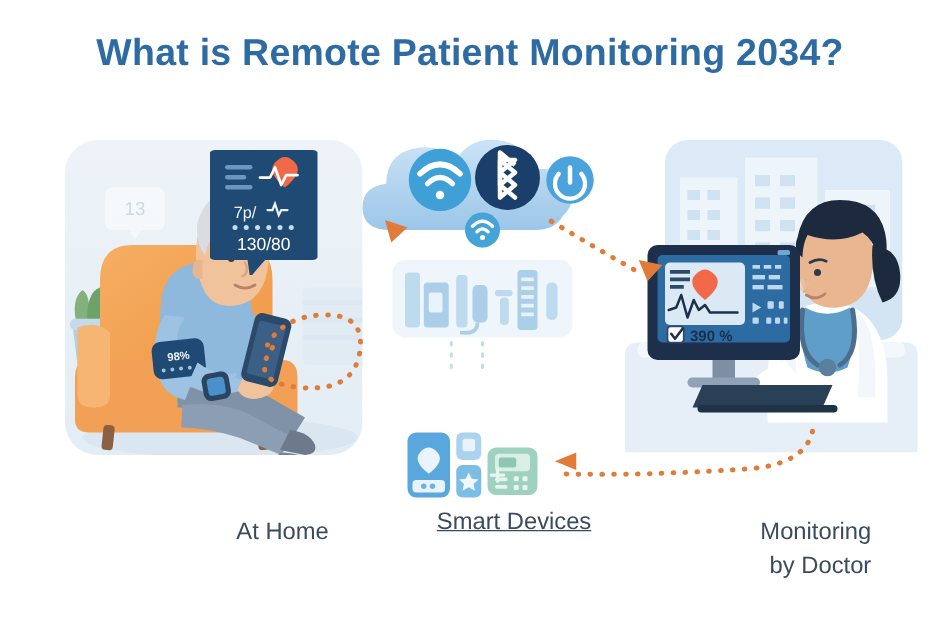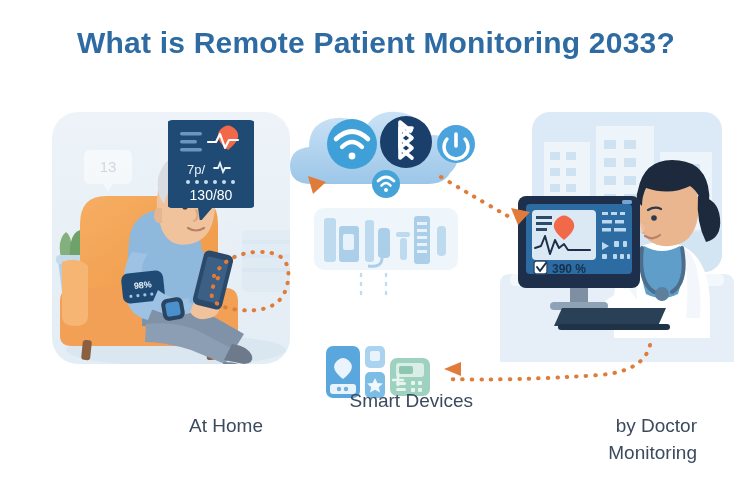--- a/index.html
+++ b/index.html
@@ -18,30 +18,30 @@
   #hub-scene{left:306px;top:186px;width:160px;height:110px;}
   #devices-scene{left:318px;top:342px;width:120px;height:62px;}
   #doctor-scene{left:492px;top:112px;width:250px;height:294px;}
   #arrows-layer{position:absolute;left:0;top:0;width:752px;height:501px;pointer-events:none;}
 
   .caption{
     position:absolute;text-align:right;color:#3c4a5e;
     font-size:19px;line-height:27px;font-family:"Liberation Sans",sans-serif;
   }
   #cap-home{left:78px;top:412px;width:185px;}
-  #cap-devices{left:288px;top:387px;width:185px;}
+  #cap-devices{left:288px;top:404px;width:185px;text-decoration:underline;}
   #cap-doctor{left:512px;top:412px;width:185px;}
   .cap-line{display:block;}
 </style>
 </head>
 <body>
 
 <div id="canvas">
 
-  <div class="title">What is Remote Patient Monitoring 2033?</div>
+  <div class="title">What is Remote Patient Monitoring 2034?</div>
 
   <div class="scene" id="home-scene">
     <svg width="250" height="260" viewBox="0 0 250 260">
       <defs>
         <clipPath id="homeClip">
             <rect x="6" y="0" width="238" height="252" rx="26"></rect>
           </clipPath>
         <linearGradient id="hbg" x1="0" y1="0" x2="0" y2="1">
           <stop offset="0%" stop-color="#edf3f8"></stop>
             <stop offset="100%" stop-color="#e3edf5"></stop>
@@ -382,17 +382,17 @@
     <path d="M444 369 l17 -7 l0 14z" fill="#e07b39"></path>
   </svg>
 
   <div class="caption" id="cap-home">
     <span class="cap-line">At Home</span>
   </div>
   <div class="caption" id="cap-devices">
     <span class="cap-line">Smart Devices</span>
   </div>
   <div class="caption" id="cap-doctor">
+    <span class="cap-line">Monitoring</span>
     <span class="cap-line">by Doctor</span>
-    <span class="cap-line">Monitoring</span>
   </div>
 
 </div>
 
 </body></html>

